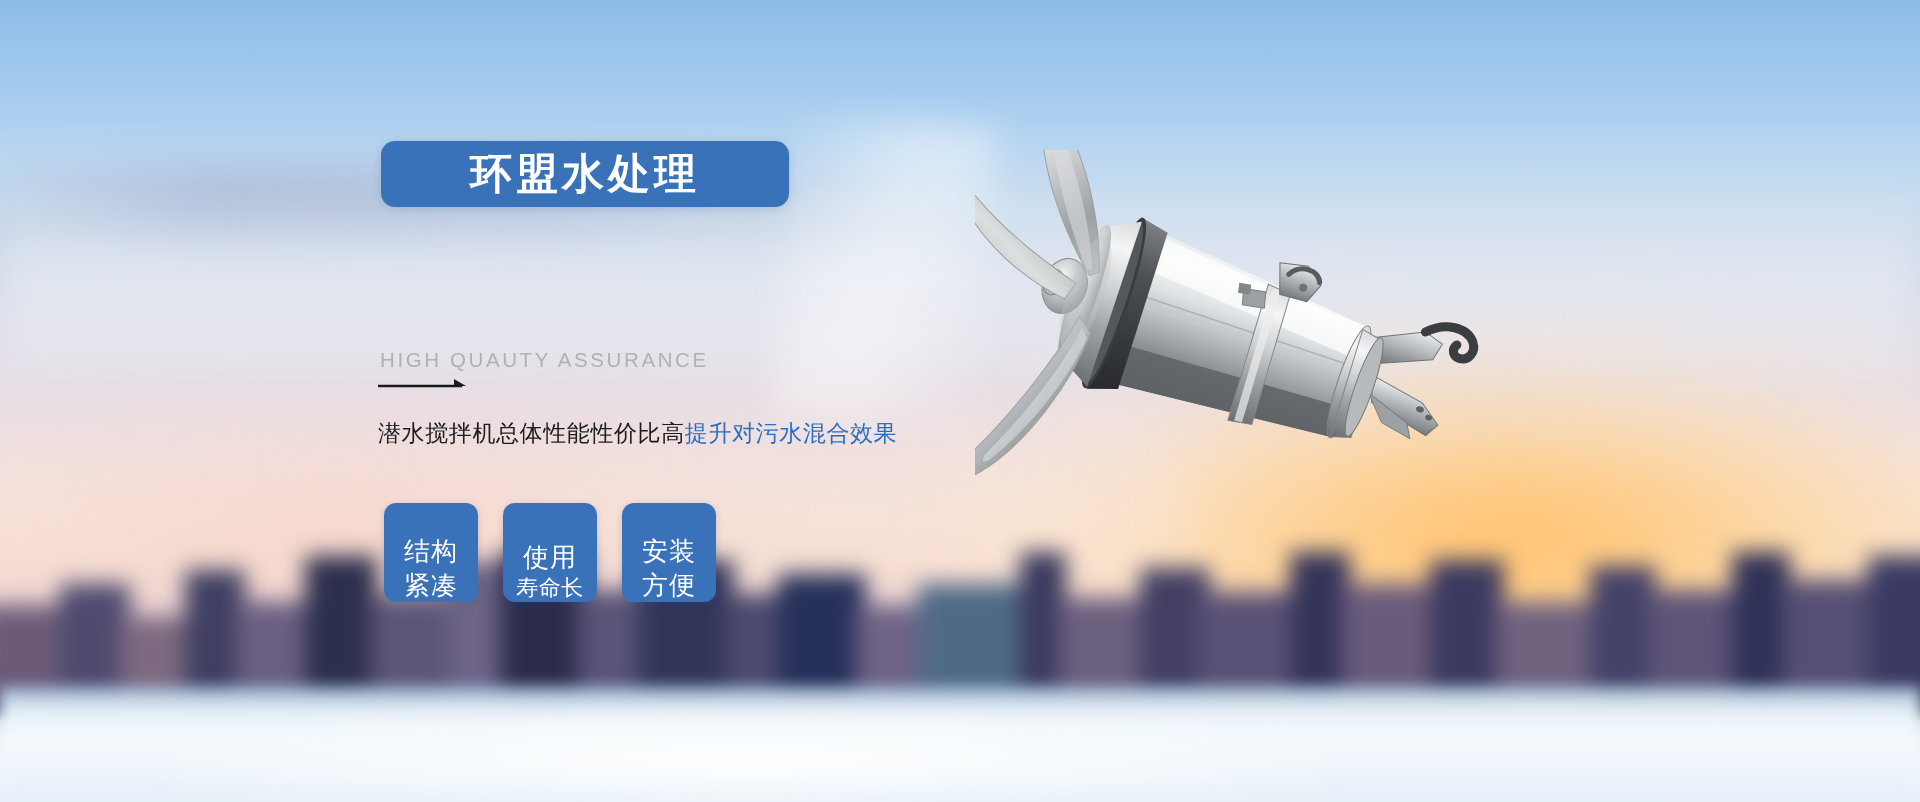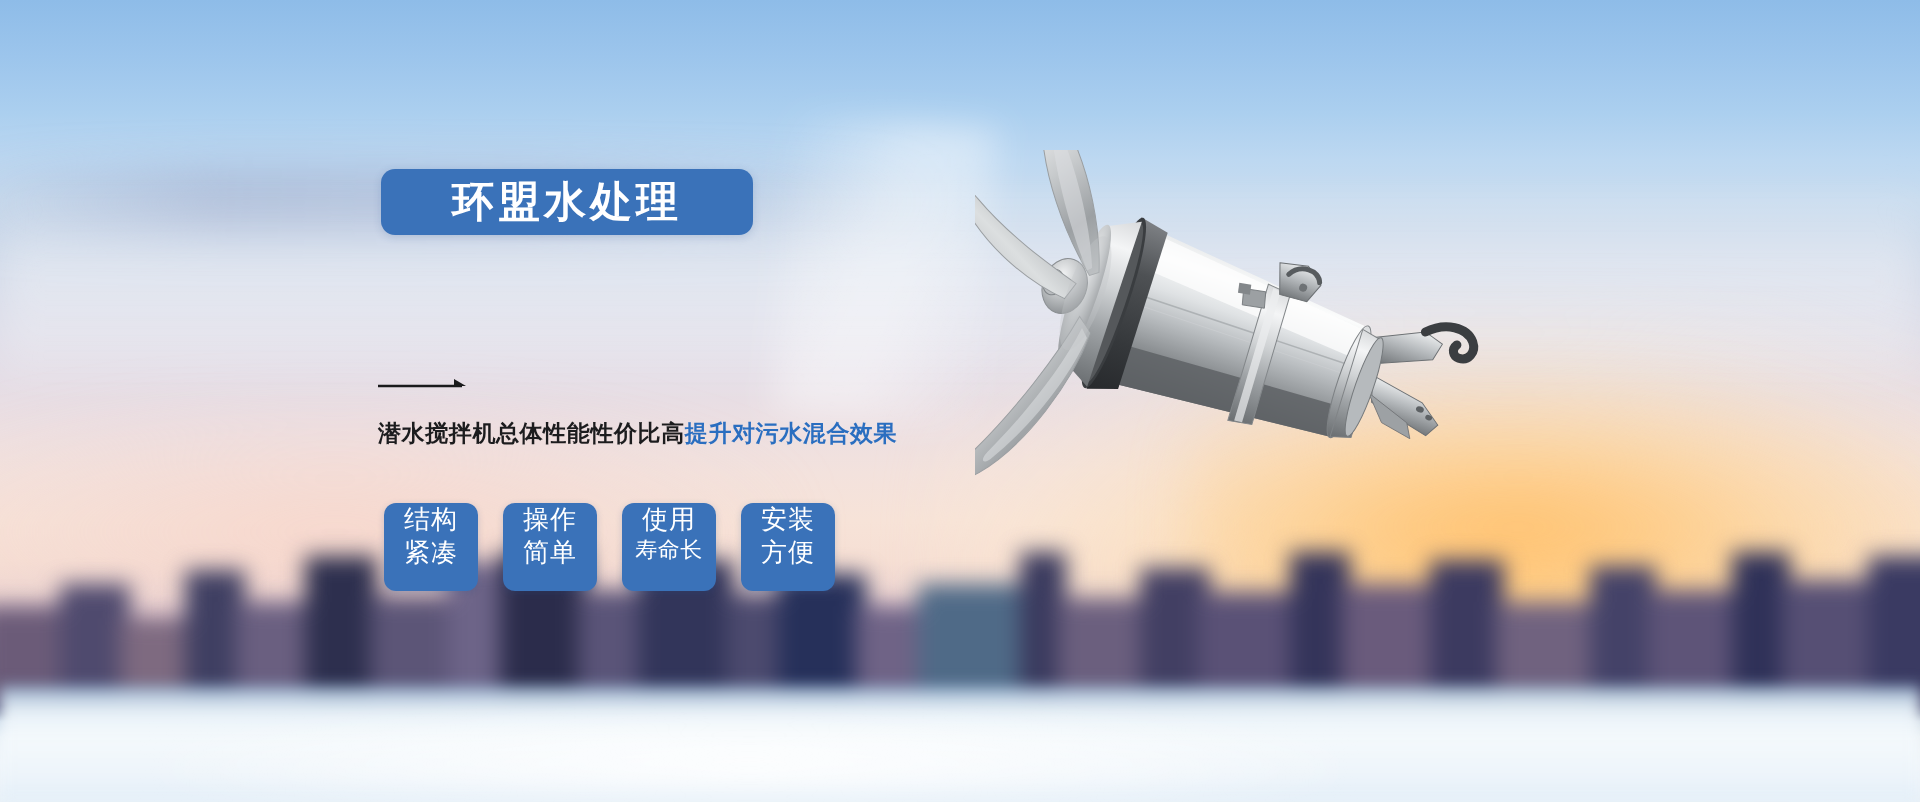--- a/index.html
+++ b/index.html
@@ -188,22 +188,22 @@
     position: absolute;
     left: 378px;
     top: 0;
     width: 620px;
     height: 802px;
   }
 
   .brand-pill {
     position: absolute;
     left: 3px;
-    top: 169px;
-    width: 372px;
+    top: 141px;
+    width: 408px;
     height: 66px;
     background: #3a72b9;
     border-radius: 14px;
     display: flex;
     align-items: center;
     justify-content: center;
     box-shadow: 0 2px 8px rgba(40,80,140,0.18);
   }
   .brand-pill-text {
     color: #ffffff;
@@ -246,44 +246,44 @@
     width: 92px;
     height: 14px;
   }
   .arrow-line svg { display: block; }
 
   .tagline {
     position: absolute;
     left: 0;
     top: 420px;
     font-size: 23px;
-    font-weight: 700;
+    font-weight: 400;
     letter-spacing: 0.6px;
     white-space: nowrap;
     line-height: 1.2;
   }
   .tagline .dark { color: #1c1c1e; }
   .tagline .blue { color: #2a6ec0; }
 
   .badges {
     position: absolute;
     left: 6px;
     top: 503px;
     display: flex;
     gap: 25px;
   }
   .badge {
     width: 94px;
-    height: 88px;
+    height: 99px;
     background: #3a72b9;
     border-radius: 12px;
     display: flex;
     flex-direction: column;
     align-items: center;
-    justify-content: flex-start;
+    justify-content: flex-end;
     box-shadow: 0 2px 7px rgba(40,80,140,0.20);
   }
   .badge span {
     color: #ffffff;
     font-size: 26px;
     font-weight: 500;
     line-height: 1.28;
     letter-spacing: 1px;
     white-space: nowrap;
   }
@@ -453,40 +453,37 @@
     </svg>
   </div>
 
   <div class="content">
 
     <div class="brand-pill">
       <div class="brand-pill-text">环盟水处理</div>
     </div>
 
 
+    <div class="subhead-en">HIGH QUAUTY ASSURANCE</div>
 
     <div class="arrow-line">
       <svg viewBox="0 0 92 14" xmlns="http://www.w3.org/2000/svg">
         <path d="M0 8 L84 8" stroke="#1a1a1c" stroke-width="2.6" fill="none"></path>
         <path d="M76 1 L88 8 L76 8 Z" fill="#1a1a1c"></path>
       </svg>
     </div>
 
     <div class="tagline">
       <span class="dark">潜水搅拌机总体性能性价比高</span><span class="blue">提升对污水混合效果</span>
     </div>
 
     <div class="badges">
       <div class="badge">
         <span>结构</span>
         <span>紧凑</span>
-      </div>
-      <div class="badge">
-        <span>操作</span>
-        <span>简单</span>
       </div>
       <div class="badge">
         <span>使用</span>
         <span class="small">寿命长</span>
       </div>
       <div class="badge">
         <span>安装</span>
         <span>方便</span>
       </div>
     </div>

